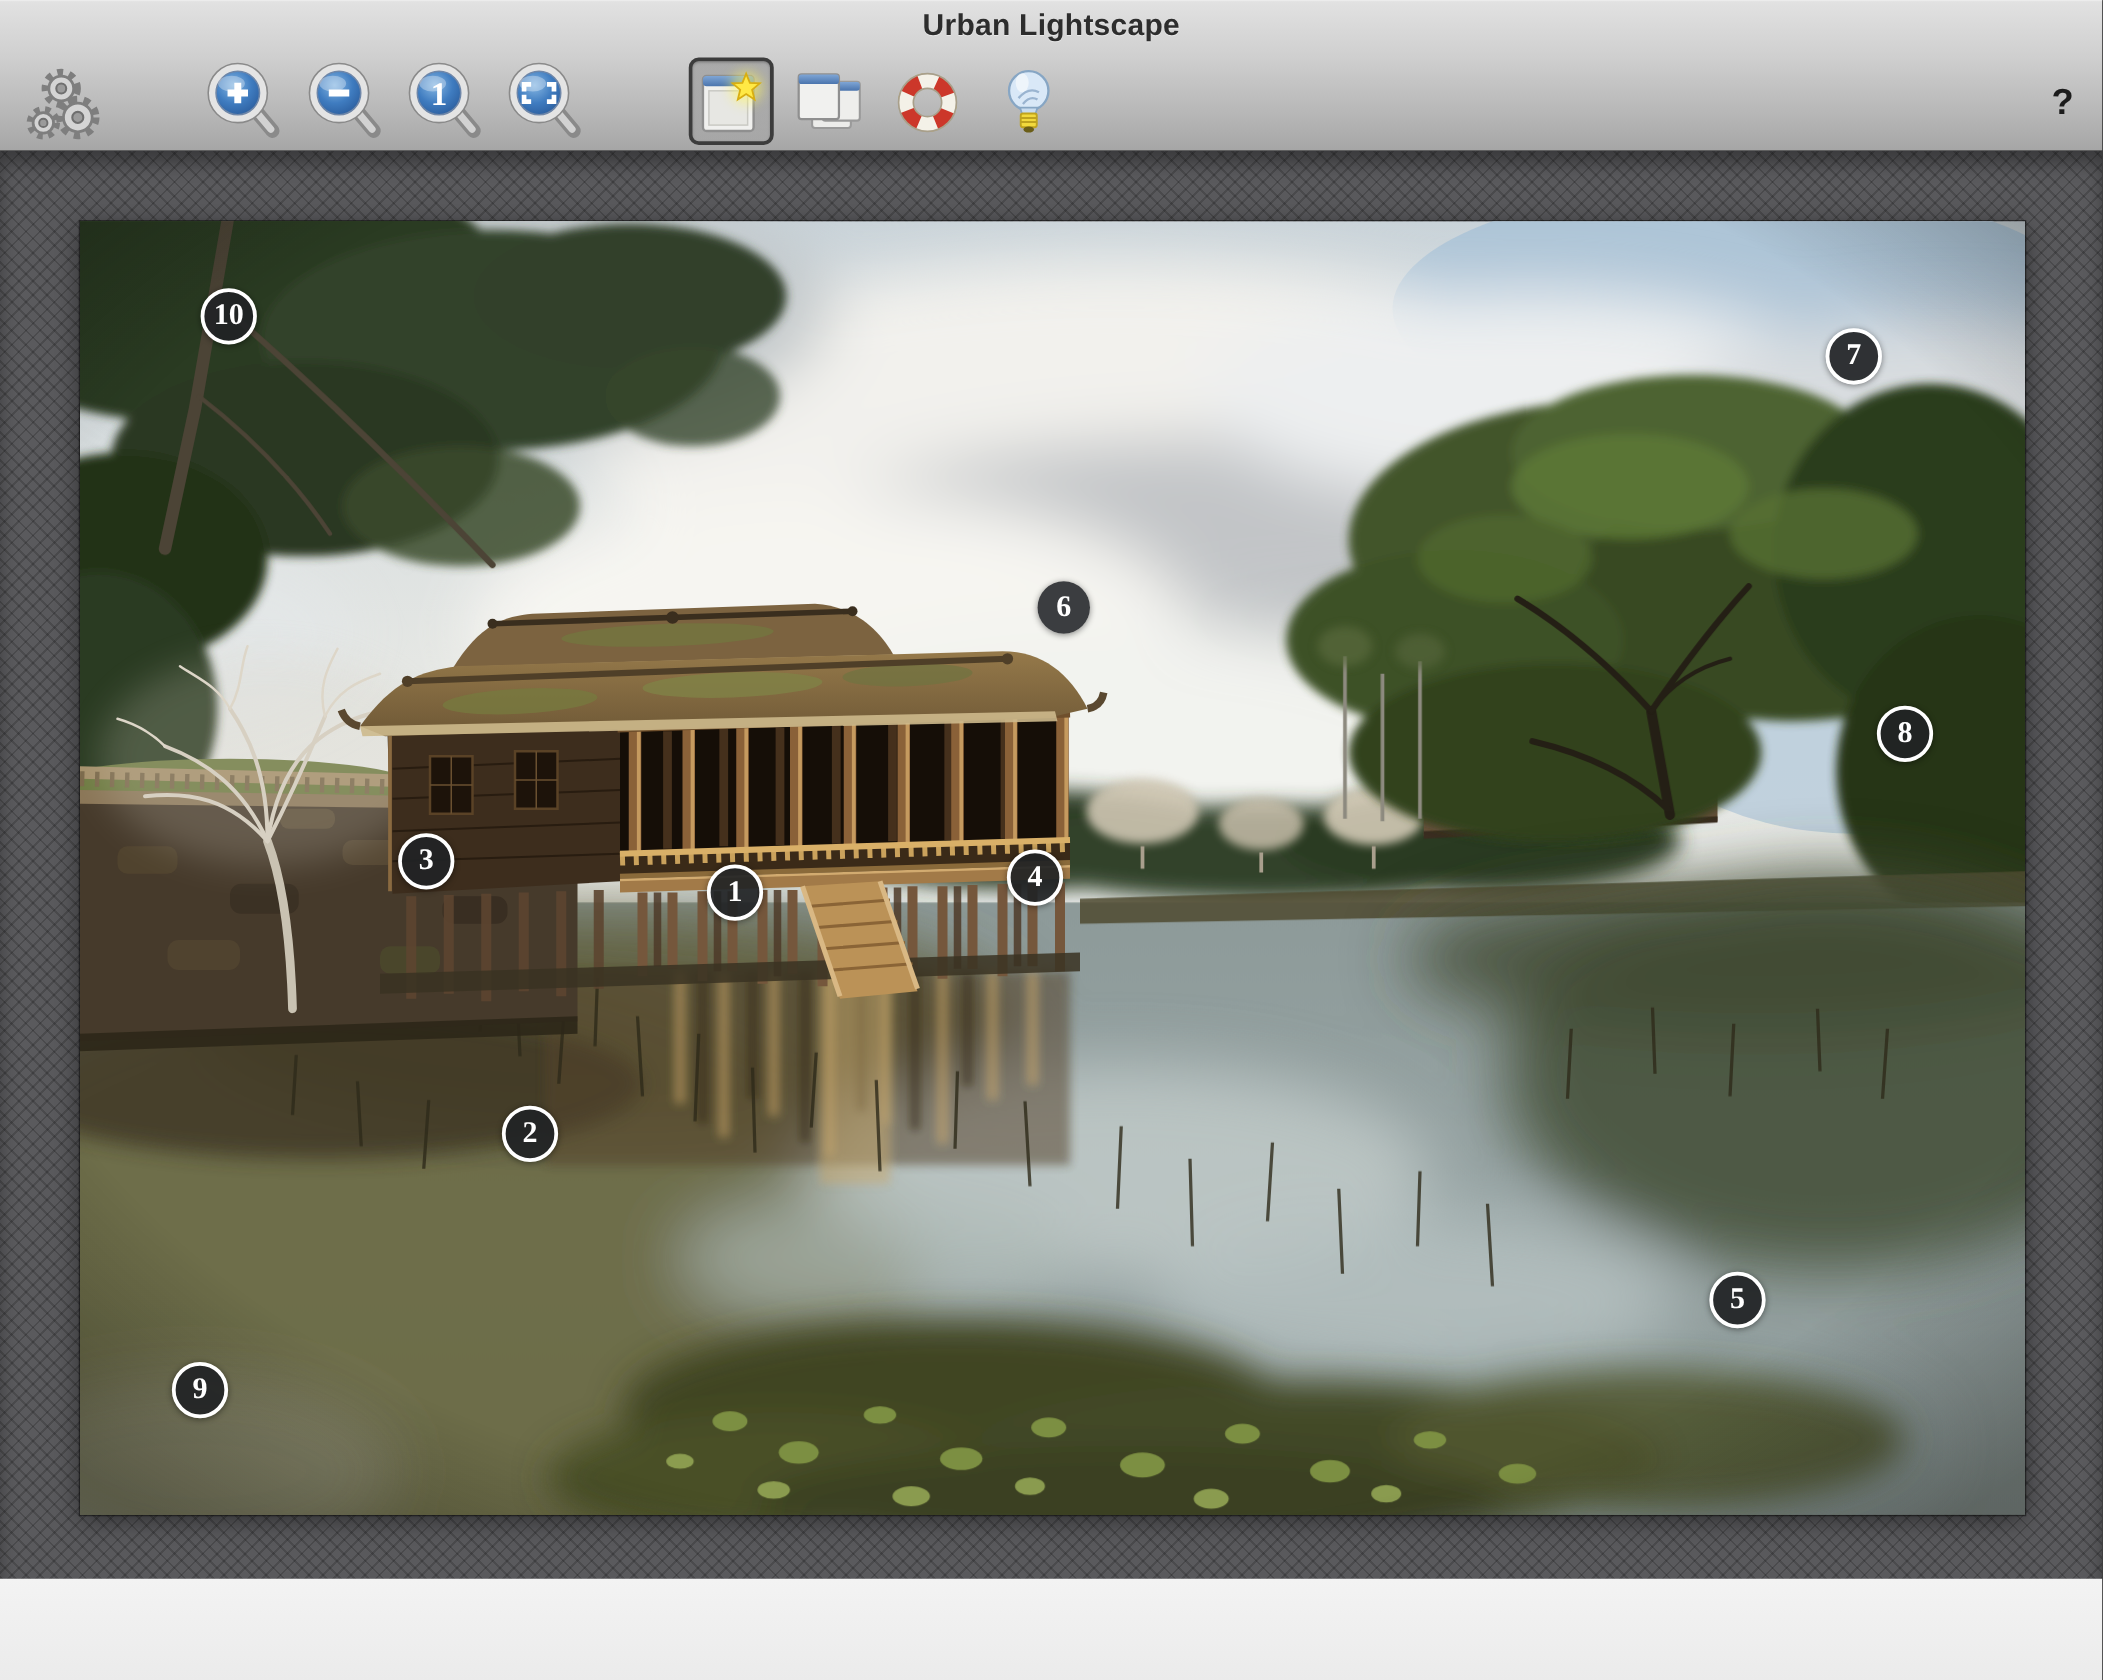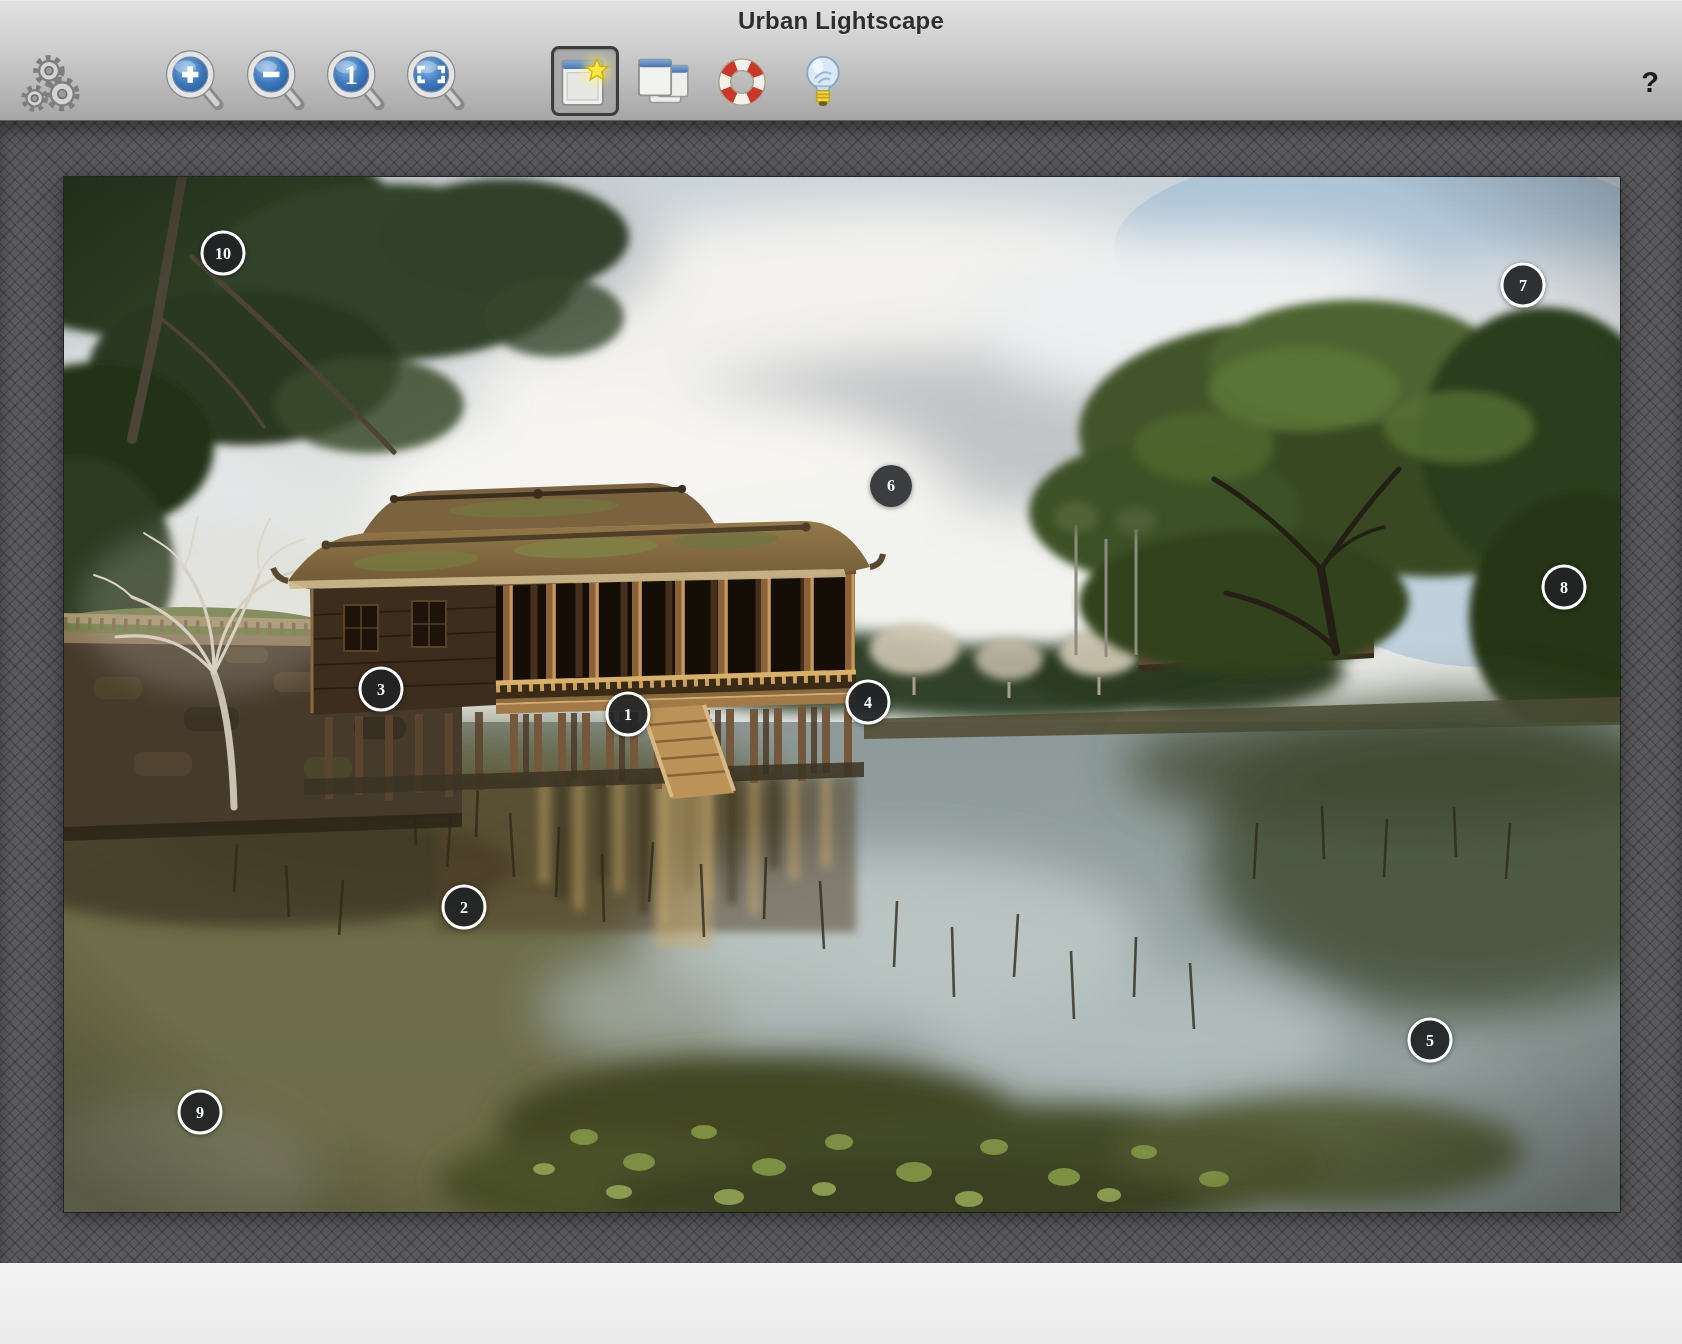--- a/index.html
+++ b/index.html
@@ -31,22 +31,22 @@
     box-shadow:inset 0 10px 14px rgba(0,0,0,.35);}
 
   .photo{position:absolute;left:64px;top:177px;width:1556px;height:1035px;
     box-shadow:0 0 0 1px rgba(0,0,0,.45),0 4px 20px rgba(0,0,0,.5);cursor:crosshair;}
   .photo svg{position:absolute;left:0;top:0;}
 
   
   .marker{position:absolute;width:45px;height:45px;border-radius:50%;
     background:rgba(33,35,37,.92);border:3px solid #ffffff;box-sizing:border-box;
     transform:translate(-50%,-50%);display:flex;align-items:center;justify-content:center;
-    color:#fff;font-family:"Liberation Serif",serif;font-weight:bold;font-size:16px;
-    box-shadow:0 1px 5px rgba(0,0,0,.45);cursor:pointer;user-select:none;margin-left:40px;}
+    color:#fff;font-family:"Liberation Serif",serif;font-weight:bold;font-size:24px;
+    box-shadow:0 1px 5px rgba(0,0,0,.45);cursor:pointer;user-select:none;}
   .marker.noring{border:none;width:42px;height:42px;background:rgba(48,51,54,.95);}
 
   
   .bottombar{position:absolute;left:0;top:1263px;width:1682px;height:81px;
     background:linear-gradient(#f3f3f3,#ebebeb);}
 </style>
 </head>
 <body>
 <div id="app">
 

